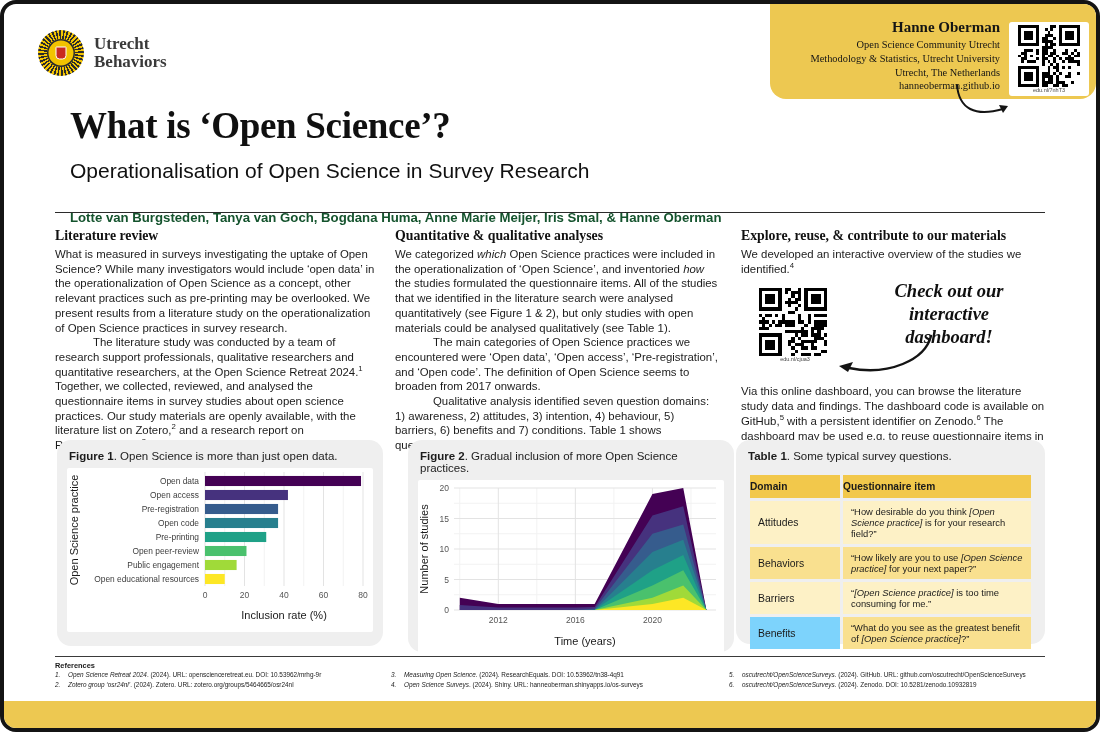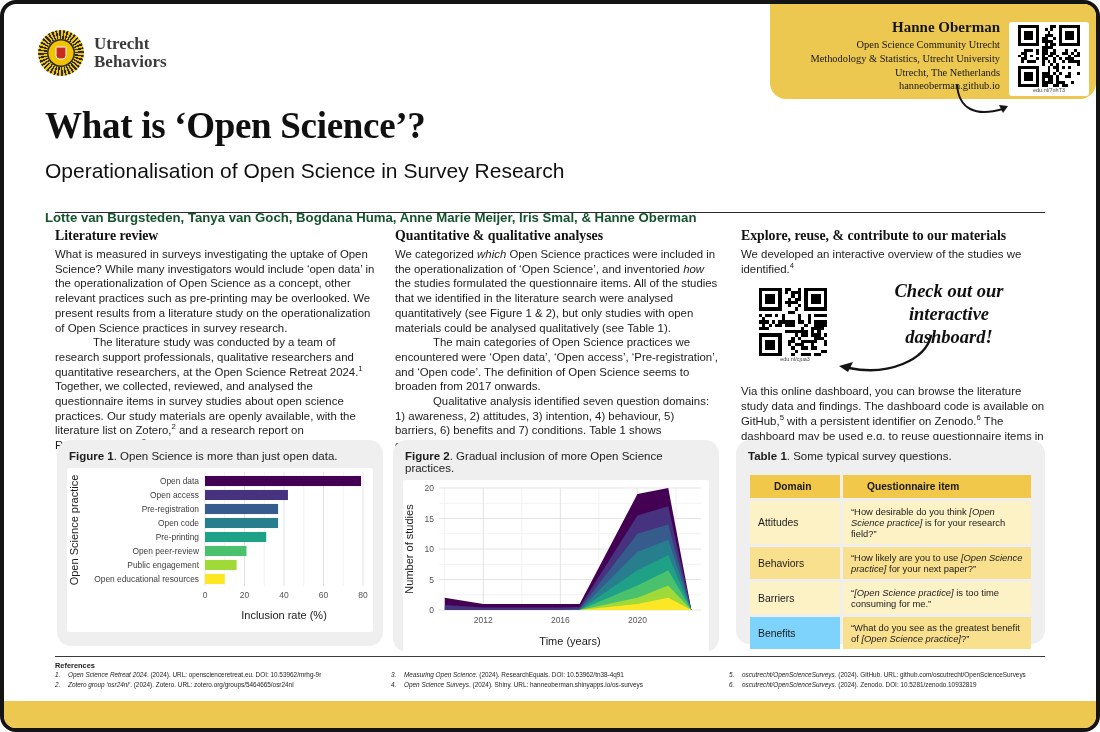--- a/index.html
+++ b/index.html
@@ -16,21 +16,21 @@
   .contact-box{position:absolute;top:0;right:0;width:326px;height:95px;border-radius:0 0 16px 16px;}
   .contact-text{position:absolute;right:96px;top:15px;width:256px;text-align:right;font-family:"Liberation Serif",serif;color:#151515;}
   .contact-name{font-size:15px;font-weight:bold;margin-bottom:2px;}
   .contact-line{font-size:10.4px;line-height:1.33;}
   .qr-card{position:absolute;right:7px;top:18px;width:80px;height:74px;background:#fff;border-radius:3px;text-align:center;padding-top:3px;box-sizing:border-box;}
   .qr-card svg{width:62px;height:62px;display:block;margin:0 auto;}
   .qr-cap{font-size:5.5px;color:#444;margin-top:0px;}
   .hook-arrow{position:absolute;left:946px;top:80px;width:66px;height:38px;}
 
   
-  .title-block{position:absolute;left:41px;top:100px;width:900px;color:#101010;}
+  .title-block{position:absolute;left:66px;top:100px;width:900px;color:#101010;}
   .title-block h1{margin:0;font-family:"Liberation Serif",serif;font-weight:800;font-size:37px;letter-spacing:-0.3px;}
   .subtitle{margin-top:12px;font-family:Liberation Sans, sans-serif;font-size:21px;}
   .authors{margin-top:27px;font-size:13.2px;font-weight:bold;color:#14532d;}
   .rule{position:absolute;left:51px;width:990px;top:208px;border-top:1.6px solid #2b2b2b;}
 
   
   .cols{position:absolute;left:51px;top:224px;width:990px;display:flex;}
   .col{color:#1b1b1b;}
   .col1{width:324px;margin-right:16px;}
   .col2{width:324px;margin-right:22px;}
@@ -45,25 +45,25 @@
   .dash-qr svg{width:68px;height:68px;display:block;}
   .callout{position:absolute;left:112px;top:0;width:192px;text-align:center;font-family:"Liberation Serif",serif;font-style:italic;font-weight:bold;font-size:18.5px;line-height:1.22;color:#101010;}
   .dash-arrow{position:absolute;left:86px;top:52px;width:112px;height:48px;}
 
   
   .panel{position:absolute;background:#efefef;border-radius:14px;box-sizing:border-box;}
   .panel-cap{padding:10px 12px 6px 12px;font-size:11.5px;color:#1c1c1c;}
   .panel-cap b{font-weight:bold;}
   .chart-card{margin:0 10px;background:#fff;border-radius:2px;}
   #panel-fig1{left:53px;top:436px;width:326px;height:206px;}
-  #panel-fig2{left:389px;top:436px;width:326px;height:212px;}
+  #panel-fig2{left:404px;top:436px;width:326px;height:212px;}
   #panel-table{left:732px;top:436px;width:309px;height:204px;}
 
   table.survey{border-collapse:separate;border-spacing:3px;margin:4px 11px;width:287px;font-size:9.4px;color:#1a1a1a;}
-  table.survey th{text-align:left;font-size:10.2px;padding:6px 24px;}
+  table.survey th{text-align:left;font-size:10.2px;padding:6px 0;}
   table.survey td{padding:5px 8px;vertical-align:middle;}
   table.survey td.domain{width:74px;font-size:10.4px;}
 
   
   .ref-rule{position:absolute;left:51px;width:990px;top:652px;border-top:1.2px solid #3a3a3a;}
   .refs{position:absolute;left:51px;top:657px;width:990px;font-size:6.4px;color:#1a1a1a;}
   .refs h4{margin:0 0 1px 0;font-size:7.4px;}
   .refcol{position:absolute;top:9px;width:325px;}
   .refcol.c0{left:0;}
   .refcol.c1{left:336px;}

